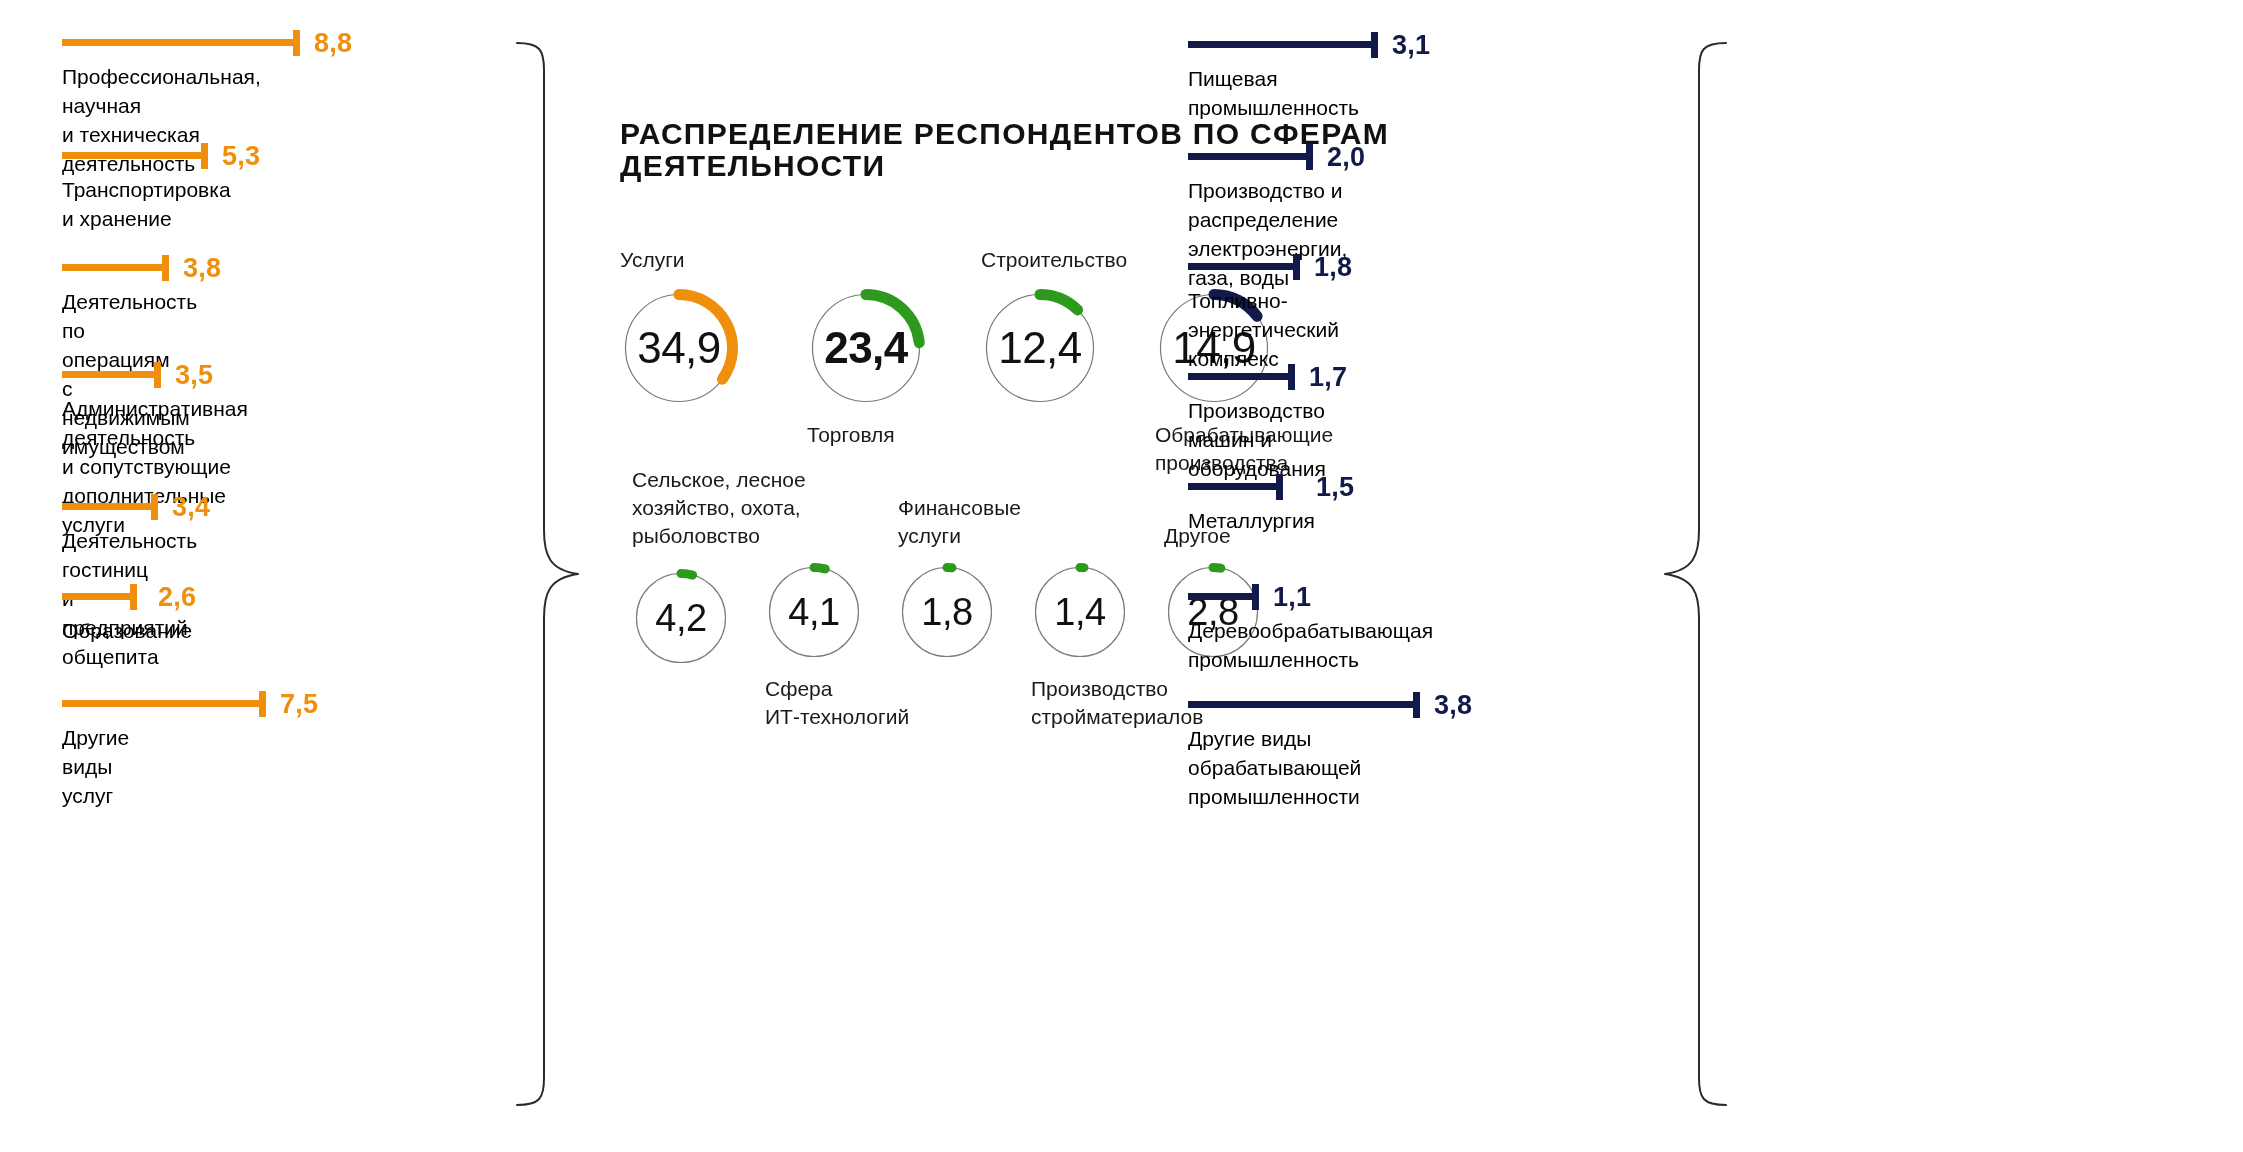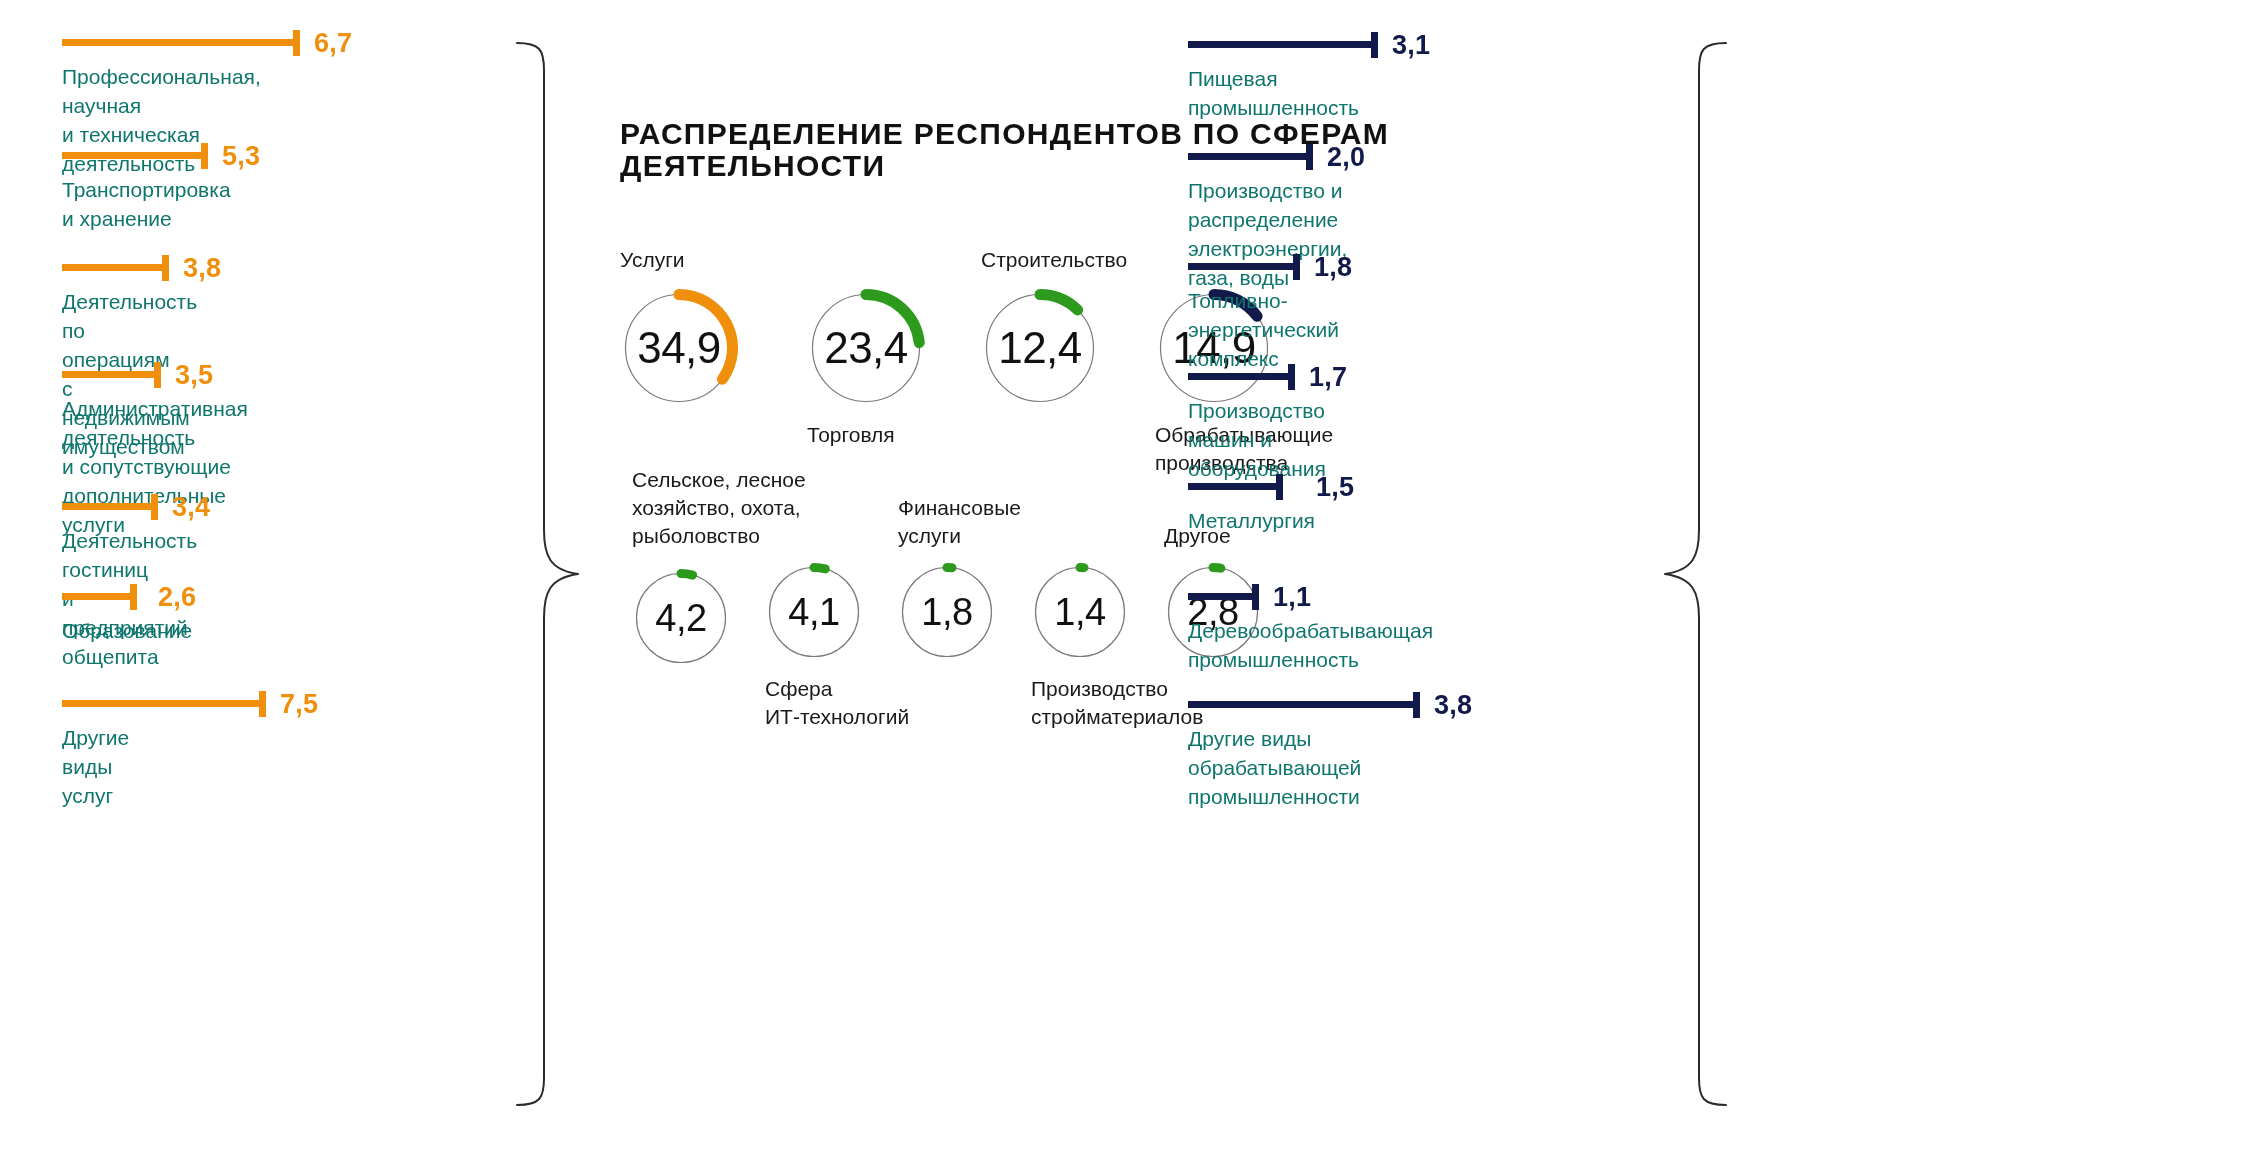--- a/index.html
+++ b/index.html
@@ -25,21 +25,21 @@
   .cap{
     position:absolute;top:0px;width:7px;height:26px;
   }
   .bar-val{
     position:absolute;top:-2px;
     font-size:27px;font-weight:700;letter-spacing:.2px;
     white-space:nowrap;
   }
   .side-label{
     position:absolute;left:0;top:32px;
-    font-size:21px;line-height:29px;color:#0f766e;
+    font-size:21px;line-height:29px;color:#000000;
     white-space:pre-line;font-weight:400;
   }
   .col-orange .bar,.col-orange .cap{background:#ef8f0c;}
   .col-orange .bar-val{color:#ef8f0c;}
   .col-navy .bar,.col-navy .cap{background:#111a4a;}
   .col-navy .bar-val{color:#111a4a;}
 
   
   .brace{position:absolute;top:40px;width:64px;height:1068px;}
   .brace svg{display:block;overflow:visible;}
@@ -74,21 +74,21 @@
 </head>
 <body>
 
 <div class="stage">
 
   <div class="side-col left col-orange" id="left-col">
       <div class="side-item" style="top: 30px;">
         <div class="bar-row">
           <div class="bar" style="width: 232px;"></div>
           <div class="cap" style="left: 231px;"></div>
-          <div class="bar-val" style="left: 252px;">6,7</div>
+          <div class="bar-val" style="left: 252px;">8,8</div>
         </div>
         <div class="side-label">Профессиональная, научная
 и техническая деятельность</div>
       </div>
       <div class="side-item" style="top: 143px;">
         <div class="bar-row">
           <div class="bar" style="width: 140px;"></div>
           <div class="cap" style="left: 139px;"></div>
           <div class="bar-val" style="left: 160px;">5,3</div>
         </div>
@@ -157,21 +157,21 @@
             <path d="M 59.00 5.50 A 53.5 53.5 0 0 1 102.48 90.17" fill="none" stroke="#ef8f0c" stroke-width="11" stroke-linecap="round"></path>
           </svg>
           <div class="dval" style="font-size: 44px;">34,9</div>
         </div>
         <div class="dlabel" style="left: 0px; width: 220px; top: 246px;">Услуги</div>
         <div class="donut" style="left: 187px; top: 289px; width: 118px; height: 118px;">
           <svg width="118" height="118" viewBox="0 0 118 118">
             <circle cx="59" cy="59" r="53.5" fill="none" stroke="#7a7a7a" stroke-width="1.2"></circle>
             <path d="M 59.00 5.50 A 53.5 53.5 0 0 1 112.23 53.63" fill="none" stroke="#2d9a1e" stroke-width="11" stroke-linecap="round"></path>
           </svg>
-          <div class="dval" style="font-size: 44px;">23,4</div>
+          <div class="dval" style="font-size: 44px; font-weight: bold;">23,4</div>
         </div>
         <div class="dlabel" style="left: 187px; width: 220px; top: 421px;">Торговля</div>
         <div class="donut" style="left: 361px; top: 289px; width: 118px; height: 118px;">
           <svg width="118" height="118" viewBox="0 0 118 118">
             <circle cx="59" cy="59" r="53.5" fill="none" stroke="#7a7a7a" stroke-width="1.2"></circle>
             <path d="M 59.00 5.50 A 53.5 53.5 0 0 1 96.59 20.93" fill="none" stroke="#2d9a1e" stroke-width="11" stroke-linecap="round"></path>
           </svg>
           <div class="dval" style="font-size: 44px;">12,4</div>
         </div>
         <div class="dlabel" style="left: 361px; width: 220px; top: 246px;">Строительство</div>

